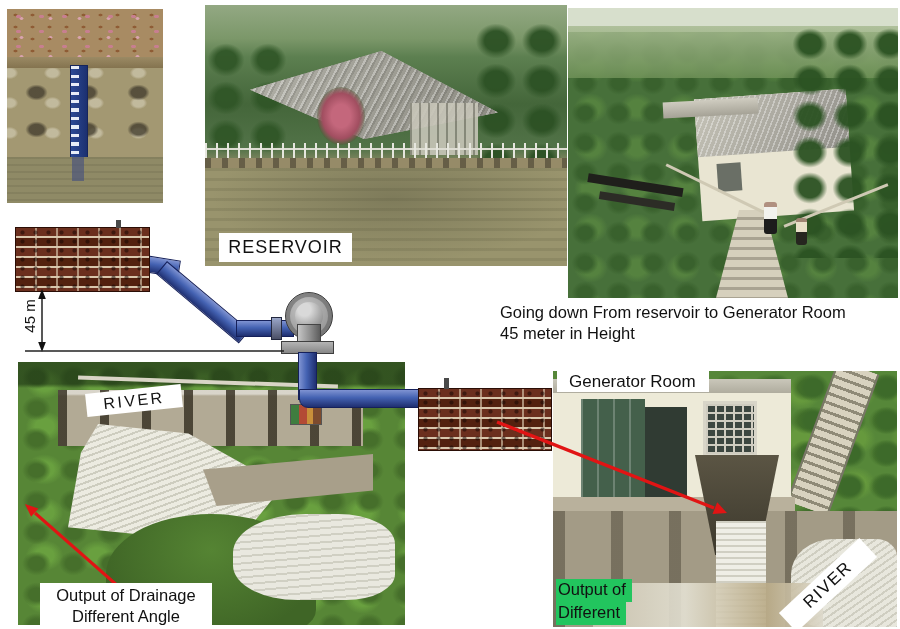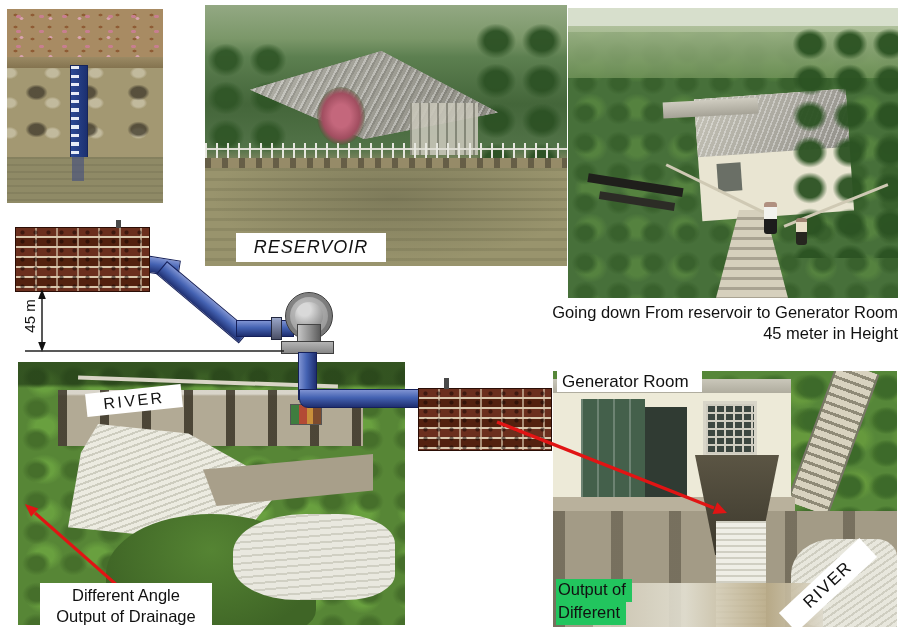--- a/index.html
+++ b/index.html
@@ -47,22 +47,22 @@
     background:radial-gradient(#c4677c 28%,#a14e60 55%,rgba(60,90,45,.4) 72%,transparent 80%);}
   .p2-fence{left:0;top:138px;width:362px;height:17px;
     background-image:repeating-linear-gradient(90deg,#e6e6de 0 2px,transparent 2px 11px),
       linear-gradient(180deg,transparent 0 5px,#dddcd2 5px 7px,transparent 7px);}
   .p2-wall{left:0;top:153px;width:362px;height:12px;background-color:#968b68;
     background-image:repeating-linear-gradient(90deg,rgba(70,64,48,.6) 0 6px,transparent 6px 17px);}
   .p2-water{left:0;top:163px;width:362px;height:98px;
     background-color:#99946d;
     background-image:radial-gradient(ellipse at 52% 30%,rgba(82,82,60,.38),transparent 68%),
       repeating-linear-gradient(180deg,rgba(70,70,45,.14) 0 3px,transparent 3px 10px);}
-  #label-reservoir{left:236px;top:233px;width:150px;height:29px;background:#fff;z-index:5;
-    font-size:18px;line-height:29px;text-align:center;letter-spacing:1px;font-style:italic;}
+  #label-reservoir{left:219px;top:233px;width:133px;height:29px;background:#fff;z-index:5;
+    font-size:18px;line-height:29px;text-align:center;letter-spacing:1px;}
 
   
   #photo-stairs{left:568px;top:8px;width:330px;height:290px;background-color:#47703a;
     background-image:radial-gradient(#39612d 30%,transparent 56%),radial-gradient(#55823f 28%,transparent 52%);
     background-size:34px 30px,46px 40px;}
   .p3-sky{left:0;top:0;width:330px;height:24px;background:#d7dfcc;}
   .p3-hill{left:0;top:18px;width:330px;height:52px;background:linear-gradient(180deg,#a8bb92,#6f9158);opacity:.85;}
   .p3-building{left:130px;top:86px;width:152px;height:122px;background:#e9e5d2;transform:rotate(-4deg);}
   .p3-roof{left:0;top:0;width:152px;height:58px;
     background-image:repeating-linear-gradient(115deg,rgba(255,255,255,.35) 0 1.5px,transparent 1.5px 5px),
@@ -135,21 +135,21 @@
     clip-path:polygon(0 0,100% 0,76% 100%,24% 100%);
     background:linear-gradient(180deg,#5b5544,#3c382c);}
   .p5-jet{left:163px;top:150px;width:50px;height:106px;background-color:#efeee6;
     background-image:repeating-linear-gradient(180deg,rgba(150,148,128,.35) 0 2px,transparent 2px 6px);}
   .p5-water-right{left:238px;top:168px;width:106px;height:88px;border-radius:40% 20% 0 30%;
     background-color:#e8e7dd;
     background-image:repeating-linear-gradient(145deg,rgba(150,148,128,.3) 0 2px,transparent 2px 6px);}
   .p5-water-bottom{left:40px;top:212px;width:230px;height:44px;
     background:linear-gradient(90deg,#cdc6b2,#e4e1d3 40%,#b9aa86 75%,#ddd9cb);opacity:.9;}
   #label-generator-room{left:557px;top:371px;width:140px;height:21px;background:#fff;z-index:5;
-    font-size:17px;line-height:21px;padding-left:5px;}
+    font-size:17px;line-height:21px;padding-left:12px;}
   #caption-drainage-right{left:556px;top:579px;z-index:5;font-size:16.5px;line-height:21px;}
   #caption-drainage-right span{display:table;background:#22c55e;padding:0 6px 2px 2px;}
   #label-river-lower{left:773px;top:572px;width:110px;height:26px;background:#fff;z-index:5;
     font-size:17px;line-height:26px;text-align:center;letter-spacing:1.5px;transform:rotate(-43deg);}
 
   
   .brick{position:absolute;z-index:3;background-color:#3c150c;border:1px solid #2a0e06;
     background-image:radial-gradient(circle,rgba(18,5,2,.5) 1.5px,transparent 2.6px),
       repeating-linear-gradient(90deg,transparent 0 19px,rgba(216,198,172,.65) 19px 21px),
       repeating-linear-gradient(180deg,#6b2f1e 0 8px,#d8c6ac 8px 10px,#53210f 10px 18px,#d8c6ac 18px 20px);
@@ -175,21 +175,21 @@
     background:linear-gradient(90deg,#c6c6c6,#8e8e8e 55%,#5c5c5c);border:1px solid #444;}
   #pump-base{left:281px;top:341px;width:51px;height:11px;position:absolute;z-index:2;
     background:linear-gradient(180deg,#b4b4b4,#878787);border:1px solid #3f3f3f;}
   #pipe-vert-2{left:298px;top:352px;width:17px;height:46px;}
   #pipe-horiz-2{left:299px;top:389px;width:121px;height:17px;border-bottom-left-radius:9px;}
 
   
   #caption-water-level{left:7px;top:182px;z-index:5;font-size:17px;line-height:20px;}
   #caption-water-level span{display:table;background:#fff;padding:0 8px 2px 1px;}
   #caption-going-down{left:500px;top:302px;width:398px;z-index:5;
-    font-size:16.5px;line-height:21px;text-align:right;}
+    font-size:16.5px;line-height:21px;text-align:left;}
   #label-45m{left:6px;top:294px;width:46px;height:44px;z-index:5;display:flex;
     align-items:center;justify-content:center;font-size:15px;transform:rotate(-90deg);}
 
   #overlay-svg{position:absolute;left:0;top:0;z-index:4;pointer-events:none;}
 </style>
 </head>
 <body>
 
 <div id="canvas">
 
@@ -239,22 +239,22 @@
     <div class="abs p4-rails"></div>
     <div class="abs p4-weir-band"></div>
     <div class="abs p4-whitewater-main"></div>
     <div class="abs p4-concrete-mid"></div>
     <div class="abs p4-mound"></div>
     <div class="abs p4-whitewater-low"></div>
     <div class="abs p4-panel"></div>
   </div>
   <div class="abs" id="label-river-upper">RIVER</div>
   <div class="abs" id="caption-drainage-left">
+    <div>Output of Drainage</div>
     <div>Different Angle</div>
-    <div>Output of Drainage</div>
   </div>
 
   <div class="photo" id="photo-generator">
     <div class="abs p5-hill-right"></div>
     <div class="abs p5-stairs-diag"></div>
     <div class="abs p5-building">
       <div class="abs p5-eave"></div>
       <div class="abs p5-door"></div>
       <div class="abs p5-doorway"></div>
       <div class="abs p5-window"></div>

